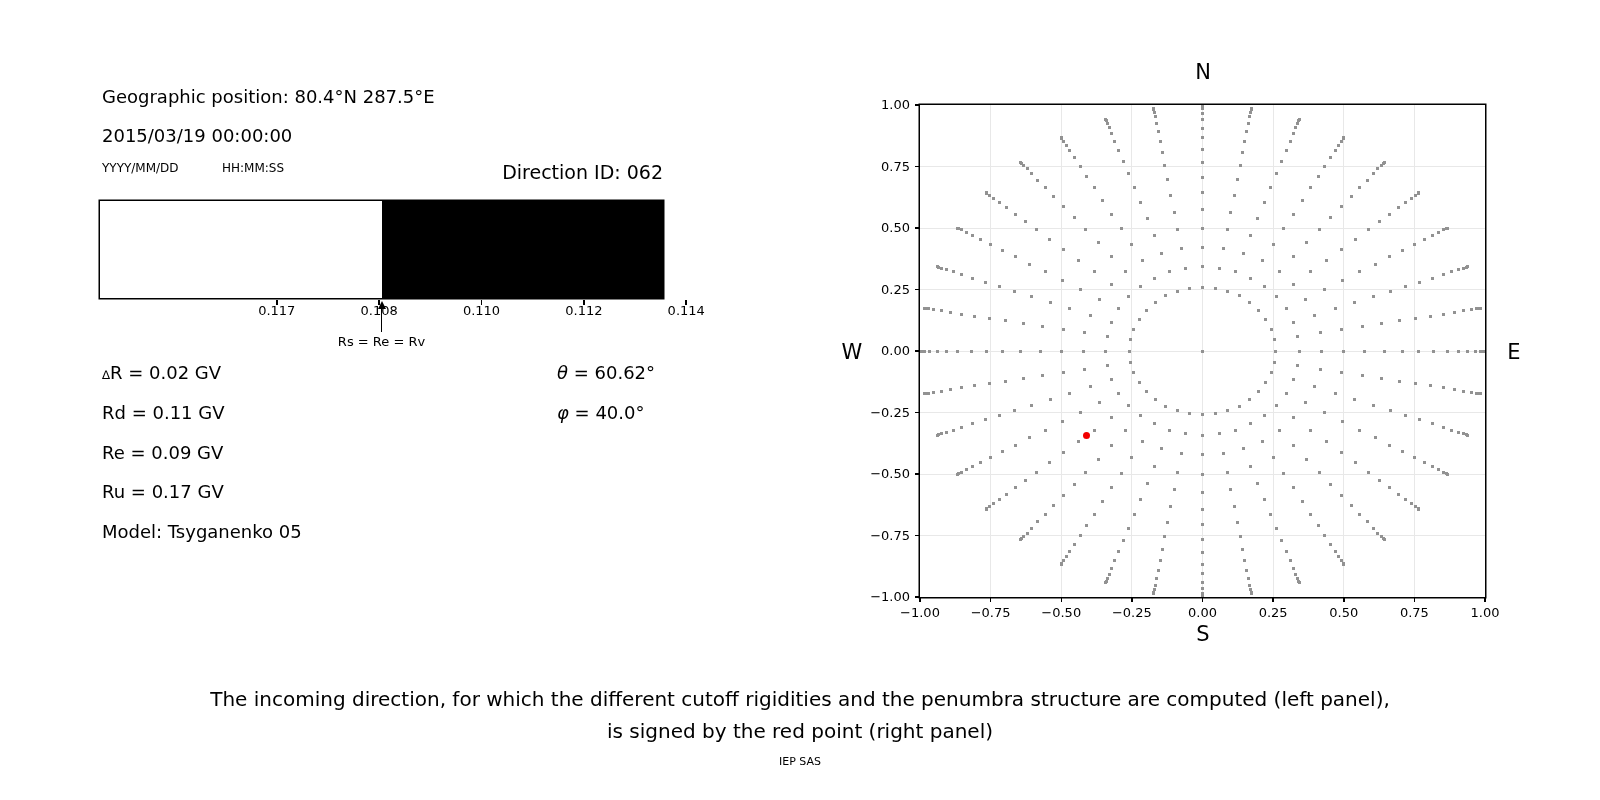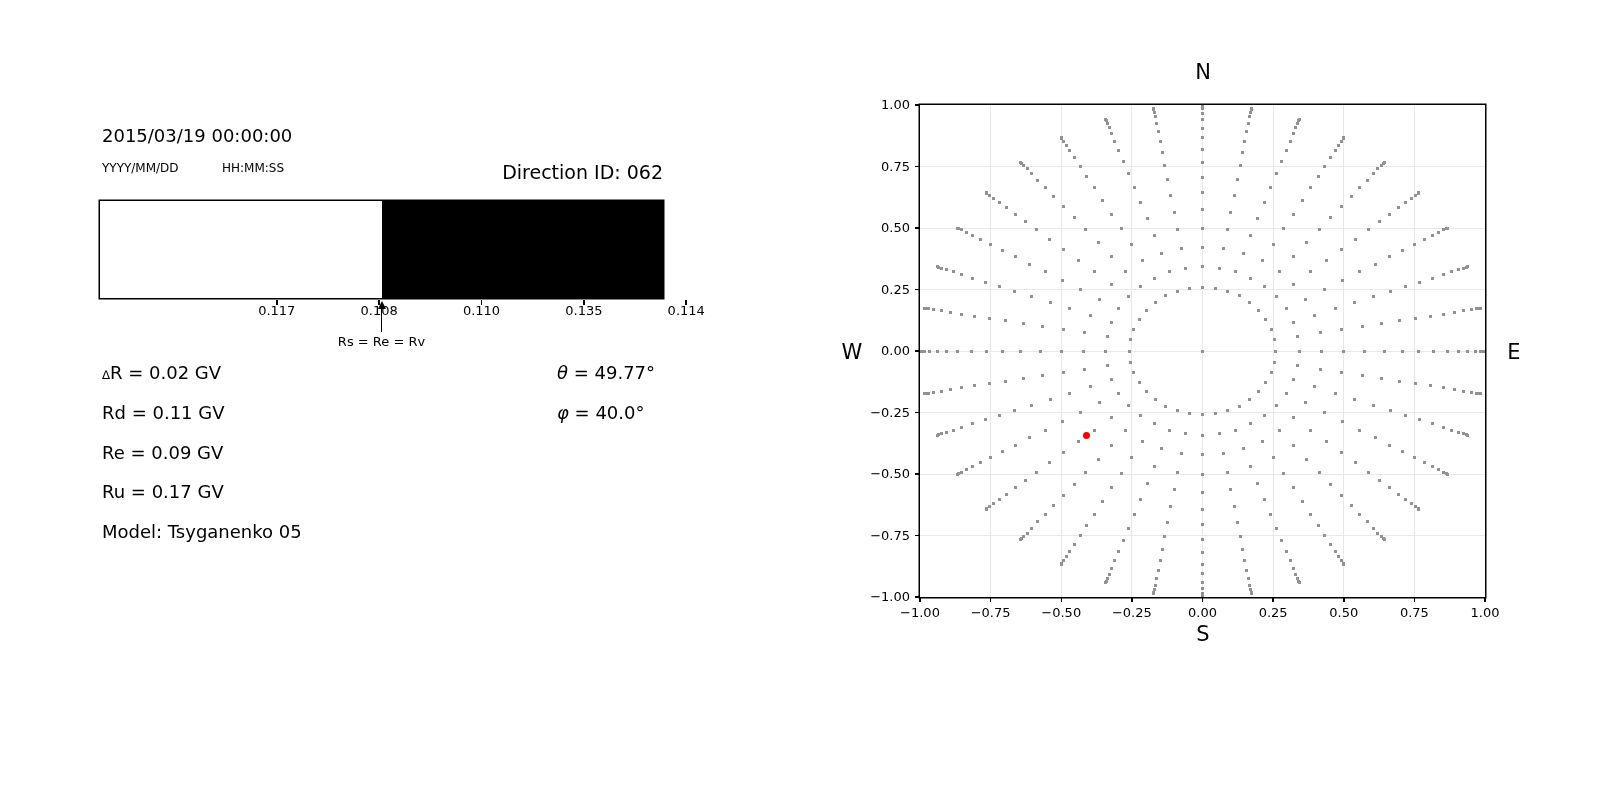--- a/index.html
+++ b/index.html
@@ -47,54 +47,55 @@
   .caption{position:absolute;left:0;width:1600px;text-align:center;font-size:20px;}
   #caption-line1{top:687px;}
   #caption-line2{top:719px;}
   #credit{top:755px;font-size:11px;}
 </style>
 </head>
 <body>
 
 <div id="canvas">
 
+  <div class="t" id="geo">Geographic position: 80.4°N 287.5°E</div>
   <div class="t" id="datetime">2015/03/19 00:00:00</div>
   <div class="t" id="fmt-date">YYYY/MM/DD</div>
   <div class="t" id="fmt-time">HH:MM:SS</div>
   <div class="t" id="direction-id">Direction ID: 062</div>
 
   <div class="abs" id="penumbra-bar">
       <div class="region" style="left: 0%; width: 50%; background: rgb(255, 255, 255);"></div>
       <div class="region" style="left: 50%; width: 50%; background: rgb(0, 0, 0);"></div>
     </div>
   <div class="abs" id="penumbra-ticks" style="left:100px;top:0;">
       <div class="pen-tick" style="left: 176.023px;"></div>
       <div class="pen-tick-label" style="left: 176.773px;">0.117</div>
       <div class="pen-tick" style="left: 278.386px;"></div>
       <div class="pen-tick-label" style="left: 279.136px;">0.108</div>
       <div class="pen-tick" style="left: 380.75px;"></div>
       <div class="pen-tick-label" style="left: 381.5px;">0.110</div>
       <div class="pen-tick" style="left: 483.114px;"></div>
-      <div class="pen-tick-label" style="left: 483.864px;">0.135</div>
+      <div class="pen-tick-label" style="left: 483.864px;">0.112</div>
       <div class="pen-tick" style="left: 585.477px;"></div>
       <div class="pen-tick-label" style="left: 586.227px;">0.114</div>
     </div>
   <div class="abs" id="pen-arrow-line" style="left: 380.85px;"></div>
   <div class="abs" id="pen-arrow-head" style="left: 377.5px;"></div>
   <div class="abs" id="pen-annot" style="left: 381.5px;">Rs = Re = Rv</div>
 
   <div class="abs" id="param-rows">
       <div class="param-row" style="top: 362px;"><span class="sym">∆</span><span>R = 0.02 GV</span></div>
       <div class="param-row" style="top: 401.75px;"><span class="sym"></span><span>Rd = 0.11 GV</span></div>
       <div class="param-row" style="top: 441.5px;"><span class="sym"></span><span>Re = 0.09 GV</span></div>
       <div class="param-row" style="top: 481.25px;"><span class="sym"></span><span>Ru = 0.17 GV</span></div>
       <div class="param-row" style="top: 521px;"><span class="sym"></span><span>Model: Tsyganenko 05</span></div>
     </div>
   <div class="abs" id="angle-rows">
-      <div class="angle-row" style="top: 362px;"><span class="sym">θ</span><span> = 49.77°</span></div>
+      <div class="angle-row" style="top: 362px;"><span class="sym">θ</span><span> = 60.62°</span></div>
       <div class="angle-row" style="top: 401.75px;"><span class="sym">φ</span><span> = 40.0°</span></div>
     </div>
 
   <div class="compass" id="compass-n">N</div>
   <div class="compass" id="compass-s">S</div>
   <div class="compass" id="compass-w">W</div>
   <div class="compass" id="compass-e">E</div>
 
   <div class="abs" id="plot">
     <div id="plot-clip">
@@ -722,13 +723,16 @@
       <div class="ytick" style="top: 306.75px;"></div>
       <div class="ytick-label" style="top: 299.5px;">−0.25</div>
       <div class="ytick" style="top: 368.25px;"></div>
       <div class="ytick-label" style="top: 361px;">−0.50</div>
       <div class="ytick" style="top: 429.75px;"></div>
       <div class="ytick-label" style="top: 422.5px;">−0.75</div>
       <div class="ytick" style="top: 491.25px;"></div>
       <div class="ytick-label" style="top: 484px;">−1.00</div>
     </div>
 
+  <div class="caption" id="caption-line1">The incoming direction, for which the different cutoff rigidities and the penumbra structure are computed (left panel),</div>
+  <div class="caption" id="caption-line2">is signed by the red point (right panel)</div>
+  <div class="caption" id="credit">IEP SAS</div>
 </div>
 
 </body></html>

